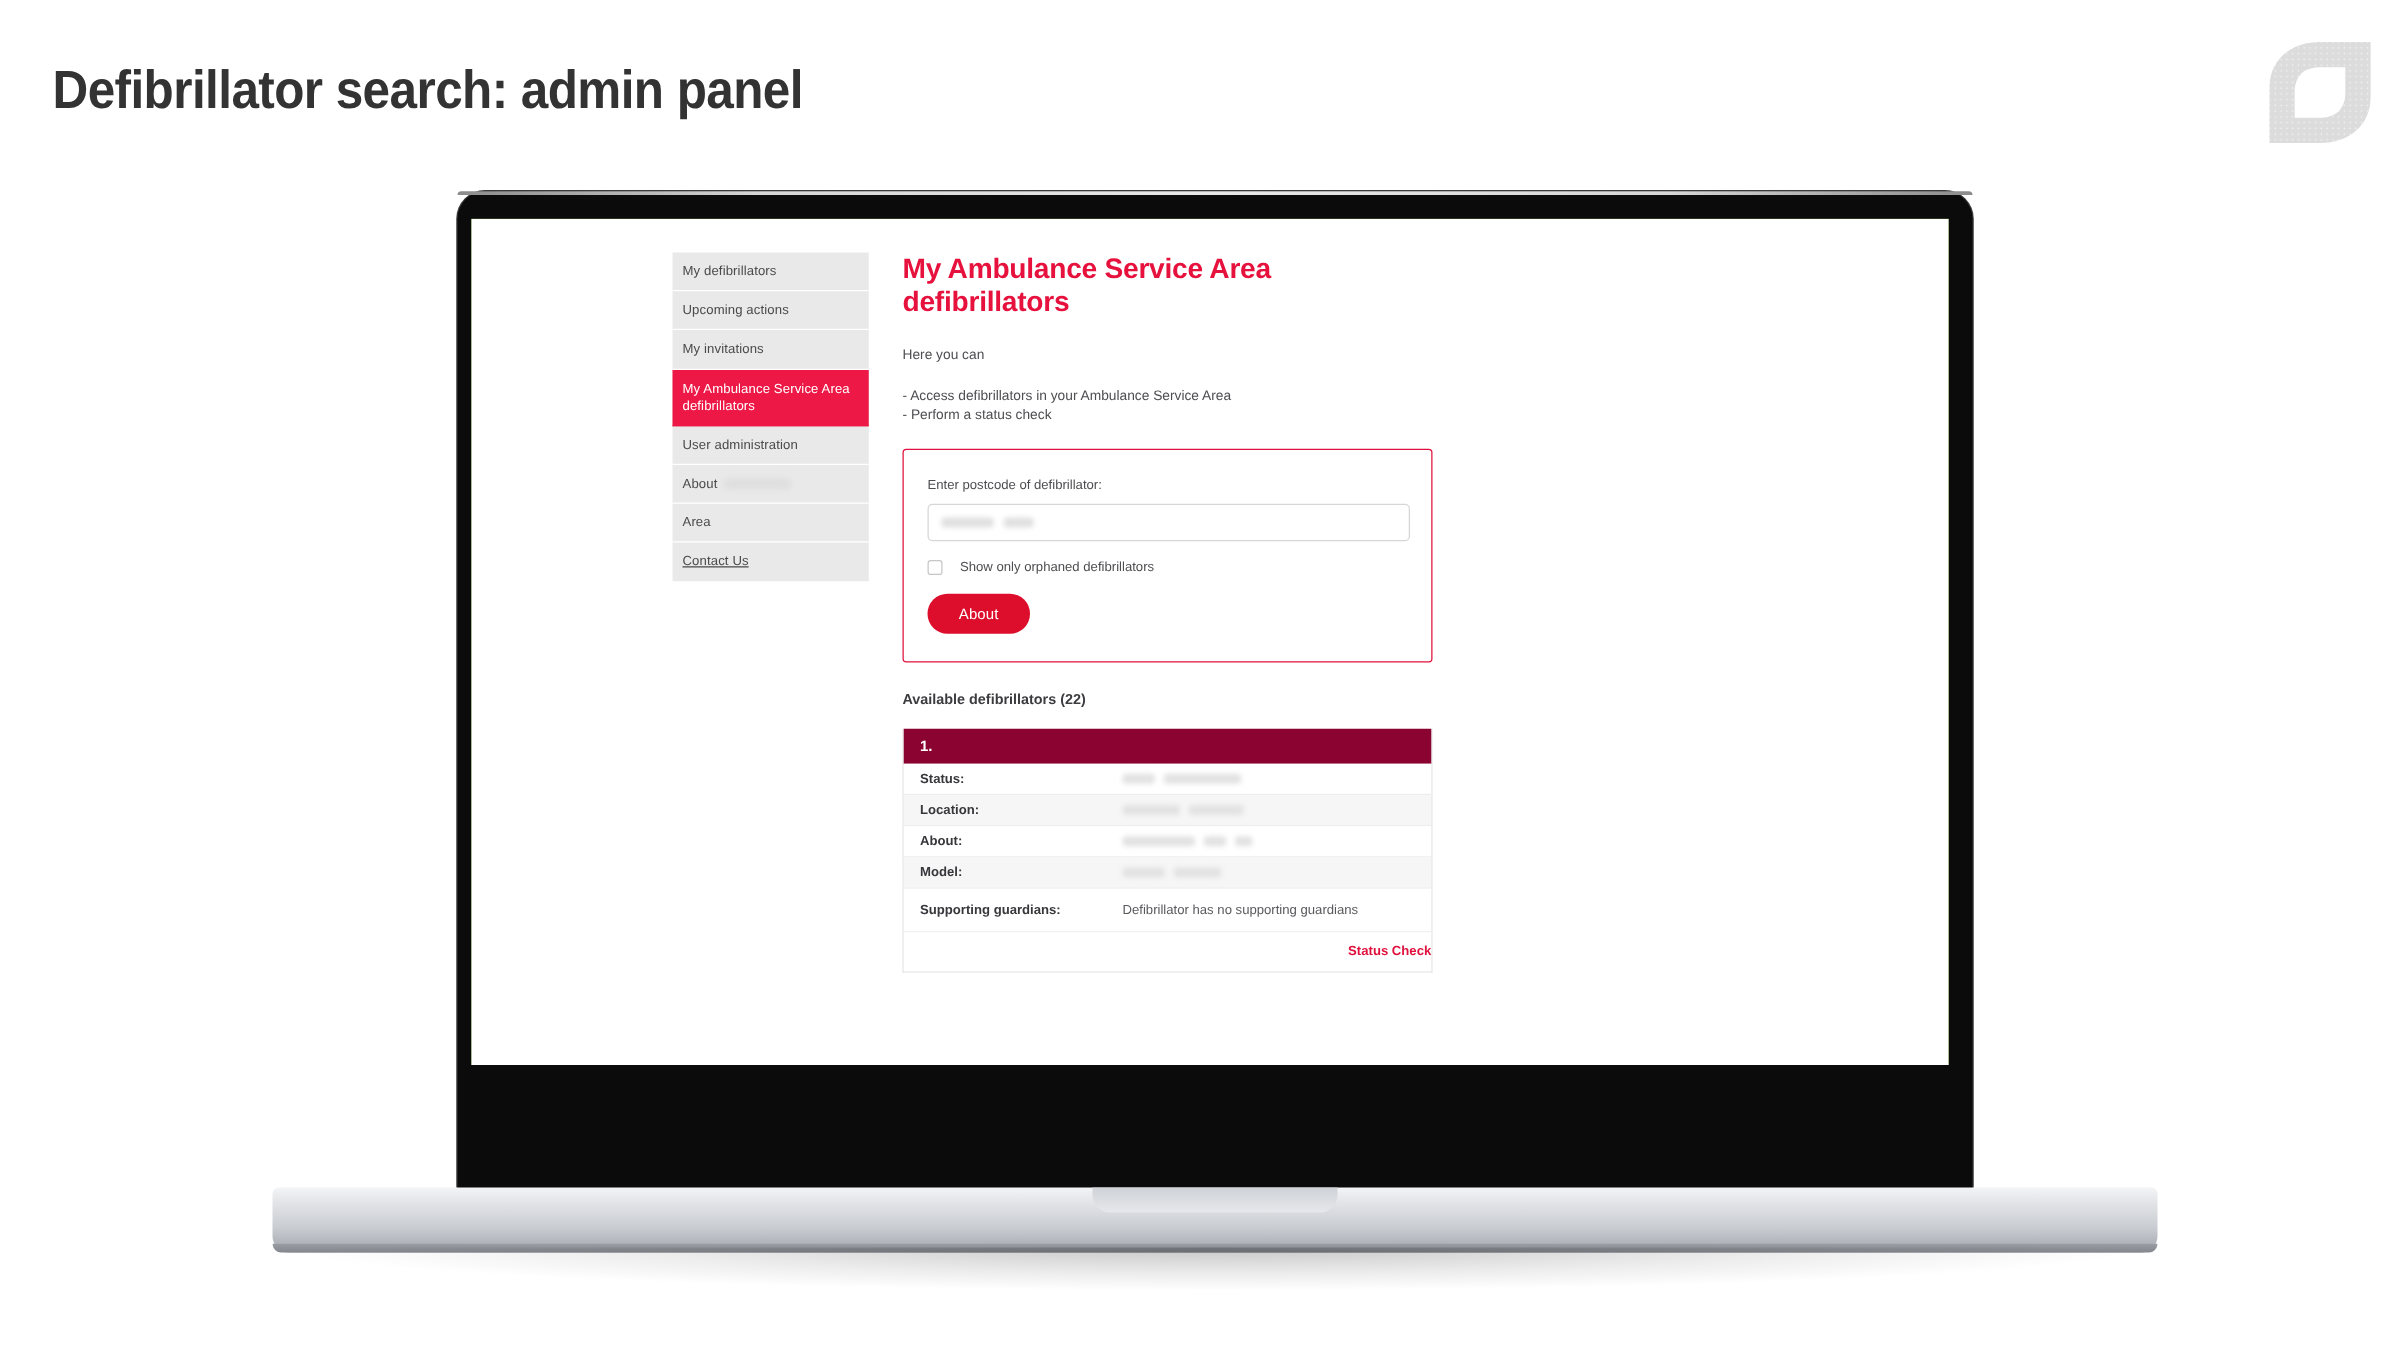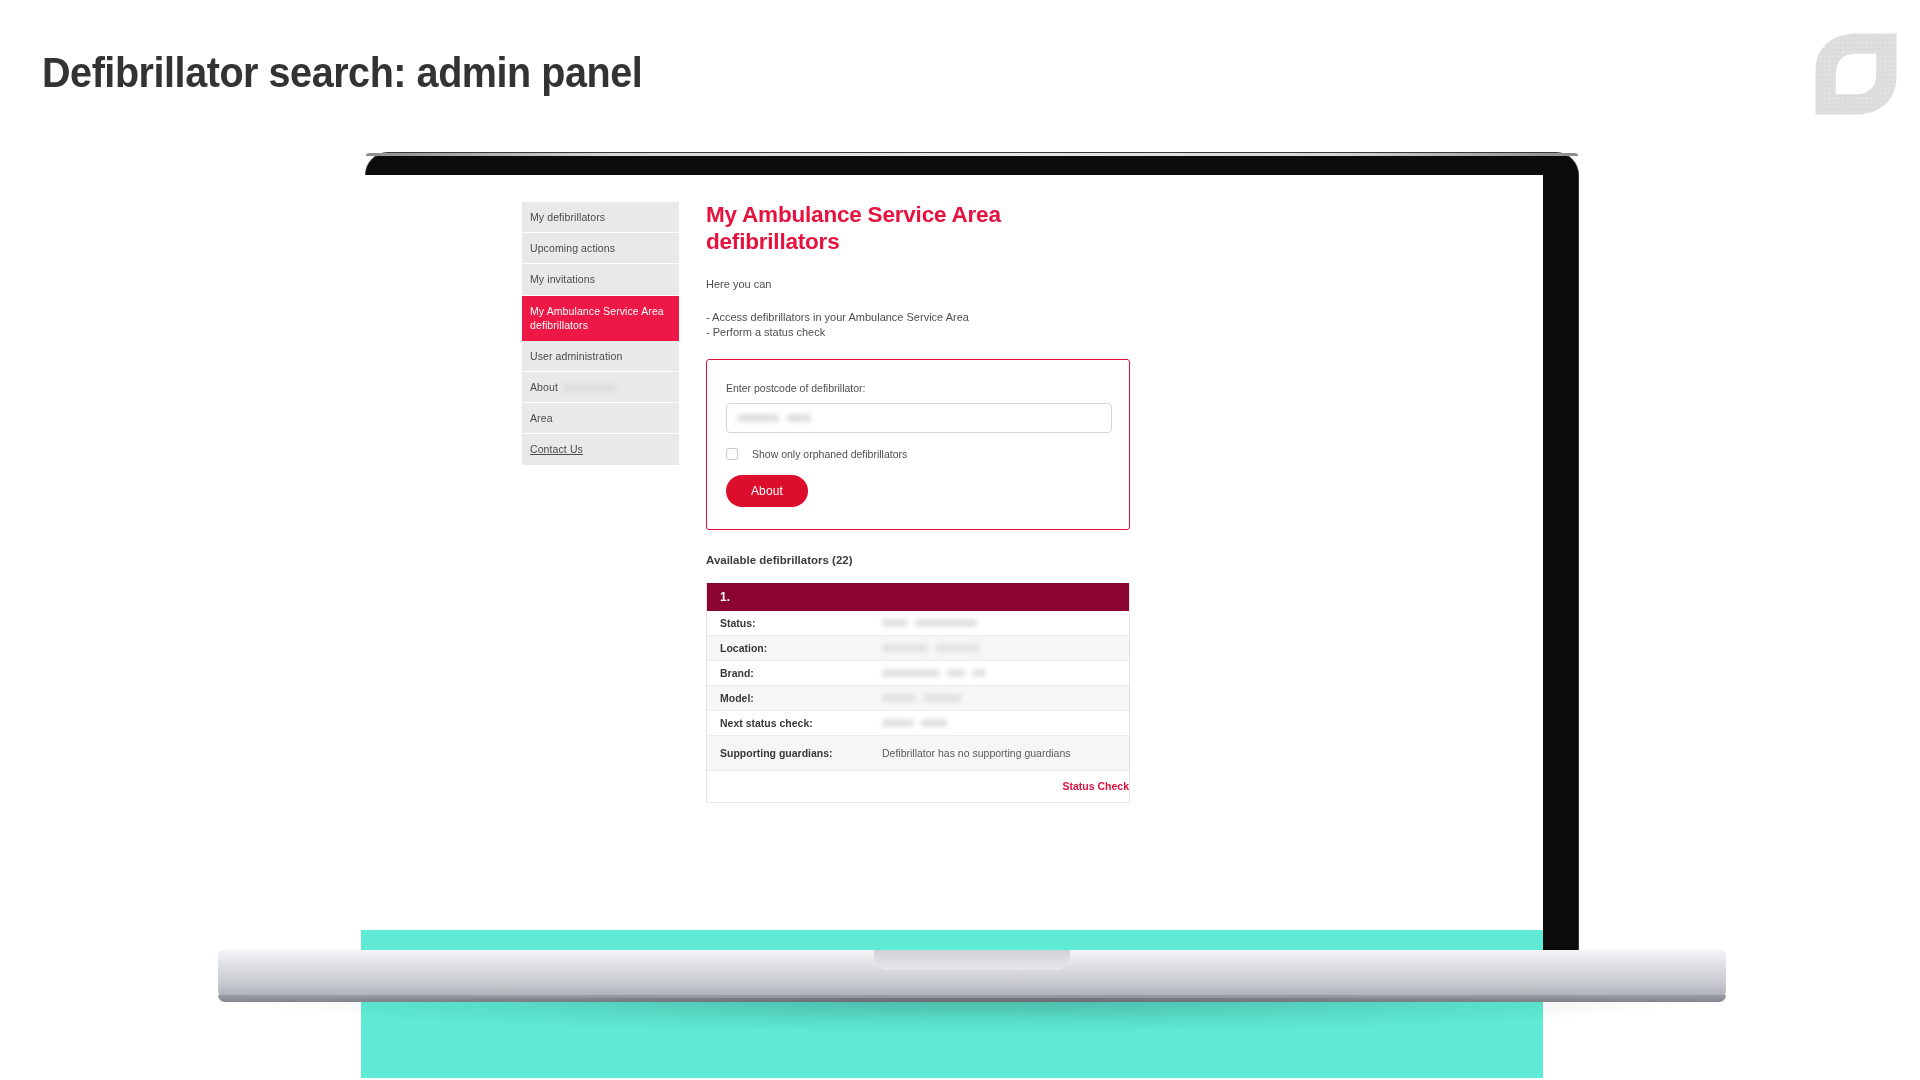--- a/index.html
+++ b/index.html
@@ -67,25 +67,25 @@
     position: absolute;
     left: 0; right: 0;
     top: 0;
     height: 3px;
     background: linear-gradient(90deg,#8c8c8c,#d7d7d7 20%,#e9e9e9 50%,#d7d7d7 80%,#8c8c8c);
     border-radius: 22px 22px 0 0;
   }
 
   .screen {
     position: absolute;
-    left: 361px;
+    left: 377px;
     top: 35px;
     width: 1182px;
-    height: 903px;
-    background: #5eead4;
+    height: 677px;
+    background: #4d7c0f;
     overflow: hidden;
   }
 
   .laptop-base {
     position: absolute;
     left: 218px;
     top: 810px;
     width: 1508px;
     height: 52px;
     background: linear-gradient(180deg,#f3f4f6 0%, #e3e5e8 22%, #c9ccd1 62%, #aeb2b8 88%, #9a9ea4 100%);
@@ -426,43 +426,36 @@
 
             <div class="kv-row">
               <span class="kv-key">Location:</span>
               <span class="kv-val">
                 <i class="bar" style="width:46px"></i>
                   <i class="bar" style="width:44px"></i>
               </span>
             </div>
 
             <div class="kv-row">
-              <span class="kv-key">Brand:</span>
+              <span class="kv-key">About:</span>
               <span class="kv-val">
                 <i class="bar" style="width:58px"></i>
                   <i class="bar" style="width:18px"></i>
                   <i class="bar" style="width:14px"></i>
               </span>
             </div>
 
             <div class="kv-row">
               <span class="kv-key">Model:</span>
               <span class="kv-val">
                 <i class="bar" style="width:34px"></i>
                   <i class="bar" style="width:38px"></i>
               </span>
             </div>
 
-            <div class="kv-row">
-              <span class="kv-key">Next status check:</span>
-              <span class="kv-val">
-                <i class="bar" style="width:32px"></i>
-                  <i class="bar" style="width:26px"></i>
-              </span>
-            </div>
 
 
             <div class="kv-row tall">
               <span class="kv-key">Supporting guardians:</span>
               <span class="kv-val">Defibrillator has no supporting guardians</span>
             </div>
 
             <div class="card-footer">Status Check</div>
           </section>
 

